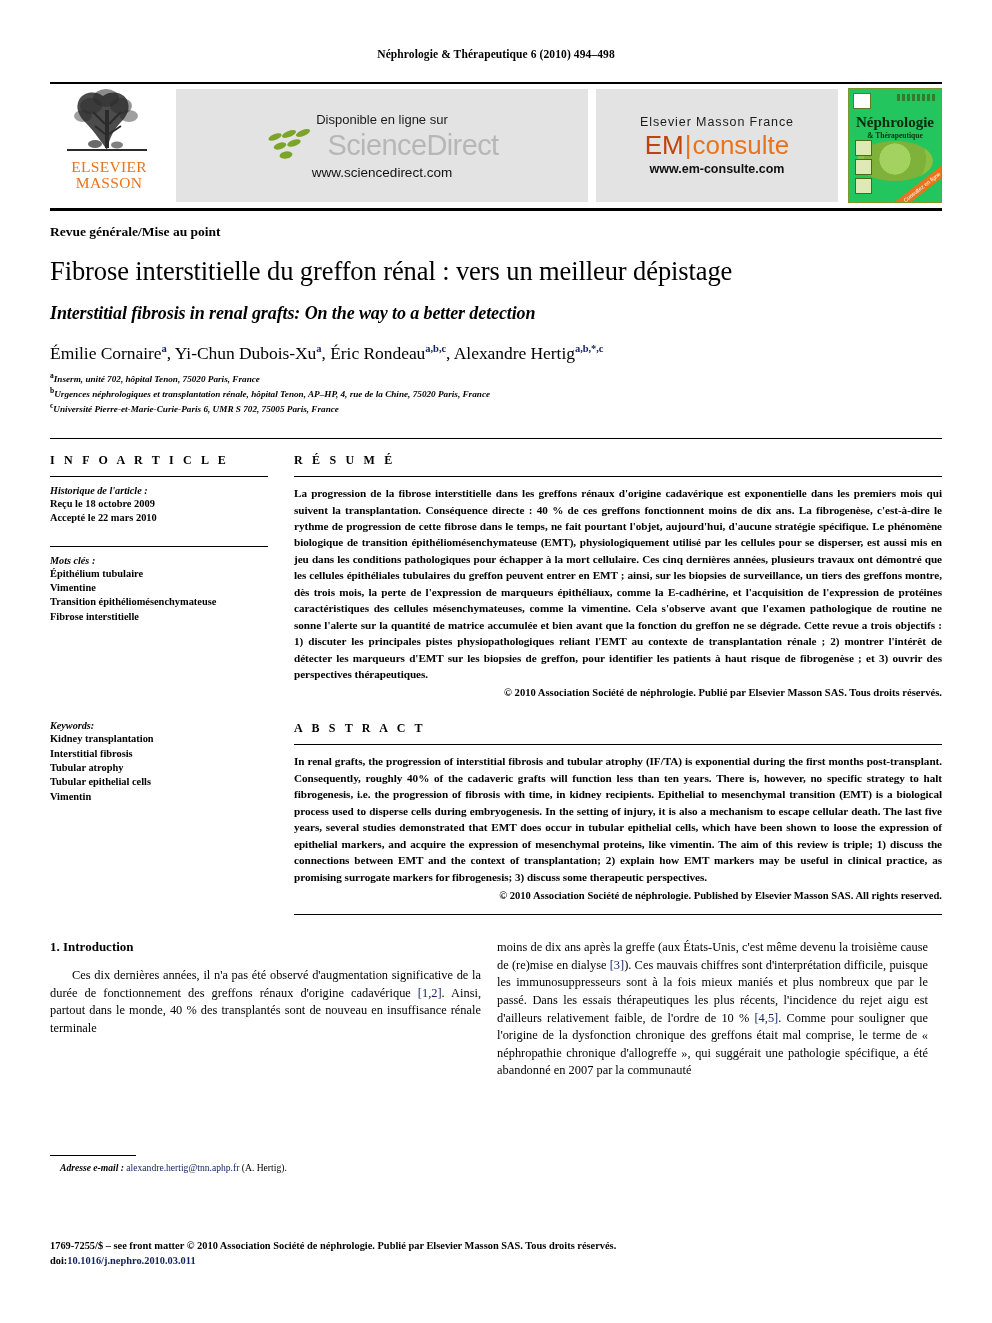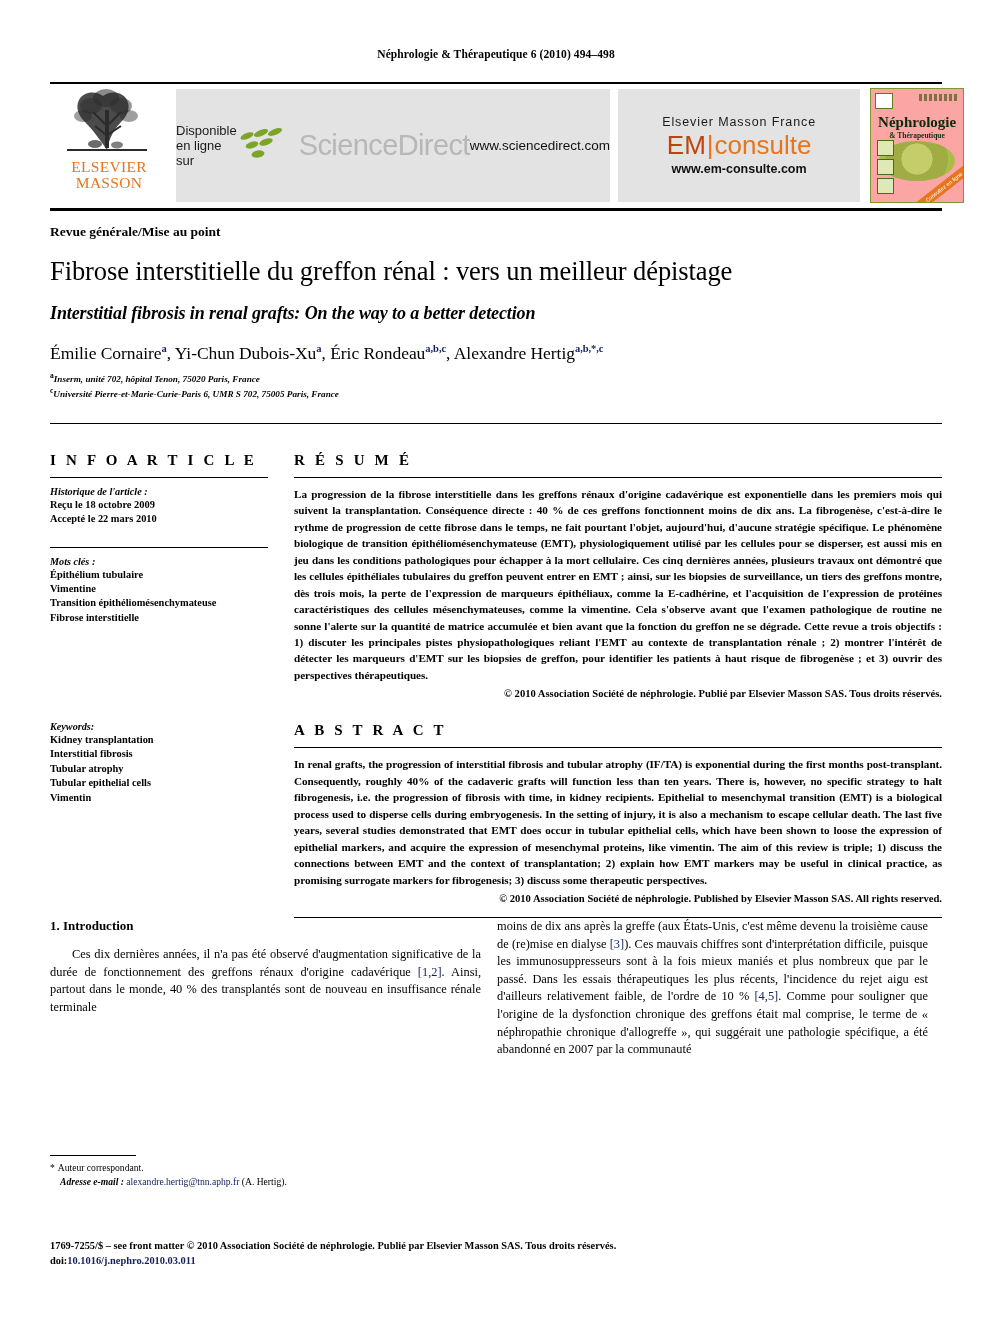--- a/index.html
+++ b/index.html
@@ -59,21 +59,21 @@
     letter-spacing: .3px;
     line-height: 1.02;
     text-align: center;
     margin-top: 1px;
   }
   .mh-sd {
     flex: 1 1 auto;
     background: #e3e3e3;
     margin: 5px 0 6px 8px;
     display: flex;
-    flex-direction: row;
+    flex-direction: column;
     align-items: center;
     justify-content: center;
   }
   .sd-top {
     font-family: "Liberation Sans", sans-serif;
     font-size: 13px;
     color: #1b1b1b;
     margin-bottom: 1px;
   }
   .sd-logo-row {
@@ -128,21 +128,21 @@
   .emc-url {
     font-family: "Liberation Sans", sans-serif;
     font-size: 12.5px;
     font-weight: bold;
     color: #111;
   }
   .mh-cover {
     flex: 0 0 92px;
     margin: 4px 0 5px 10px;
     position: relative;
-    background: #fca5a5;
+    background: #22c55e;
     border: 1px solid #7d992c;
     overflow: hidden;
   }
   .cover-title {
     position: absolute;
     top: 26px; left: 0; right: 0;
     text-align: center;
     font-family: "Liberation Serif", serif;
     font-size: 15px;
     color: #0b2a0b;
@@ -256,25 +256,24 @@
   }
   .abs-left {
     flex: 0 0 244px;
     padding-right: 26px;
     box-sizing: border-box;
   }
   .abs-right {
     flex: 1 1 auto;
   }
   .sec-head {
-    font-size: 15px;
+    font-size: 12px;
     font-weight: bold;
     letter-spacing: 3.2px;
     margin-bottom: 8px;
-    margin-top: 14px;
   }
   .hr-head {
     border-top: 1.6px solid #000;
     margin-bottom: 8px;
   }
   .meta-label {
     font-size: 10.2px;
     font-style: italic;
     font-weight: bold;
     margin-bottom: 1px;
@@ -302,20 +301,21 @@
     margin-top: 5px;
   }
   .abs-block2 { margin-top: 23px; }
   .abs-bottom-rule {
     border-top: 1px solid #000;
     margin-top: 13px;
   }
 
   
   .body-cols {
+    margin-top: 24px;
     display: flex;
     gap: 16px;
     position: relative;
   }
   .col { width: 431px; }
   .sec-title {
     font-size: 13px;
     font-weight: bold;
     margin: 0 0 12px 0;
   }
@@ -437,20 +437,21 @@
     <div class="article-type">Revue générale/Mise au point</div>
     <h1 class="title-fr">Fibrose interstitielle du greffon rénal : vers un meilleur dépistage</h1>
     <h2 class="title-en">Interstitial fibrosis in renal grafts: On the way to a better detection</h2>
 
     <div class="authors">
       <span>Émilie Cornaire</span><sup>a</sup><span>, </span><span>Yi-Chun Dubois-Xu</span><sup>a</sup><span>, </span><span>Éric Rondeau</span><sup>a,b,c</sup><span>, </span><span>Alexandre Hertig</span><sup>a,b,*,c</sup>
     </div>
 
     <div class="affil">
       <div><sup>a</sup><span>Inserm, unité 702, hôpital Tenon, 75020 Paris, France</span></div>
+      <div><sup>b</sup><span>Urgences néphrologiques et transplantation rénale, hôpital Tenon, AP–HP, 4, rue de la Chine, 75020 Paris, France</span></div>
       <div><sup>c</sup><span>Université Pierre-et-Marie-Curie-Paris 6, UMR S 702, 75005 Paris, France</span></div>
     </div>
   </div>
 
   <div class="abs-wrap">
 
     <div class="abs-left">
       <div class="sec-head">I N F O   A R T I C L E</div>
       <div class="hr-head"></div>
 
@@ -502,21 +503,20 @@
       <h3 class="sec-title">1.  Introduction</h3>
       <p class="bodytext"><span>Ces dix dernières années, il n'a pas été observé d'augmentation significative de la durée de fonctionnement des greffons rénaux d'origine cadavérique </span><span class="ref">[1,2]</span><span>. Ainsi, partout dans le monde, 40 % des transplantés sont de nouveau en insuffisance rénale terminale</span></p>
     </div>
     <div class="col">
       <p class="bodytext cont"><span>moins de dix ans après la greffe (aux États-Unis, c'est même devenu la troisième cause de (re)mise en dialyse </span><span class="ref">[3]</span><span>). Ces mauvais chiffres sont d'interprétation difficile, puisque les immunosuppresseurs sont à la fois mieux maniés et plus nombreux que par le passé. Dans les essais thérapeutiques les plus récents, l'incidence du rejet aigu est d'ailleurs relativement faible, de l'ordre de 10 % </span><span class="ref">[4,5]</span><span>. Comme pour souligner que l'origine de la dysfonction chronique des greffons était mal comprise, le terme de « néphropathie chronique d'allogreffe », qui suggérait une pathologie spécifique, a été abandonné en 2007 par la communauté</span></p>
     </div>
   </div>
 
   <div class="footnote">
     <div class="fn-rule"></div>
-    <div class="fn-line"><span class="star">*</span><span>Auteur correspondant.</span></div>
     <div class="fn-line"><span class="fn-em">Adresse e-mail :</span> <span class="fn-mail">alexandre.hertig@tnn.aphp.fr</span> <span>(A. Hertig).</span></div>
   </div>
 
   <div class="pagefoot">
     <div>1769-7255/$ – see front matter © 2010 Association Société de néphrologie. Publié par Elsevier Masson SAS. Tous droits réservés.</div>
     <div><span>doi:</span><span class="doi-link">10.1016/j.nephro.2010.03.011</span></div>
   </div>
 
 </div>
 

